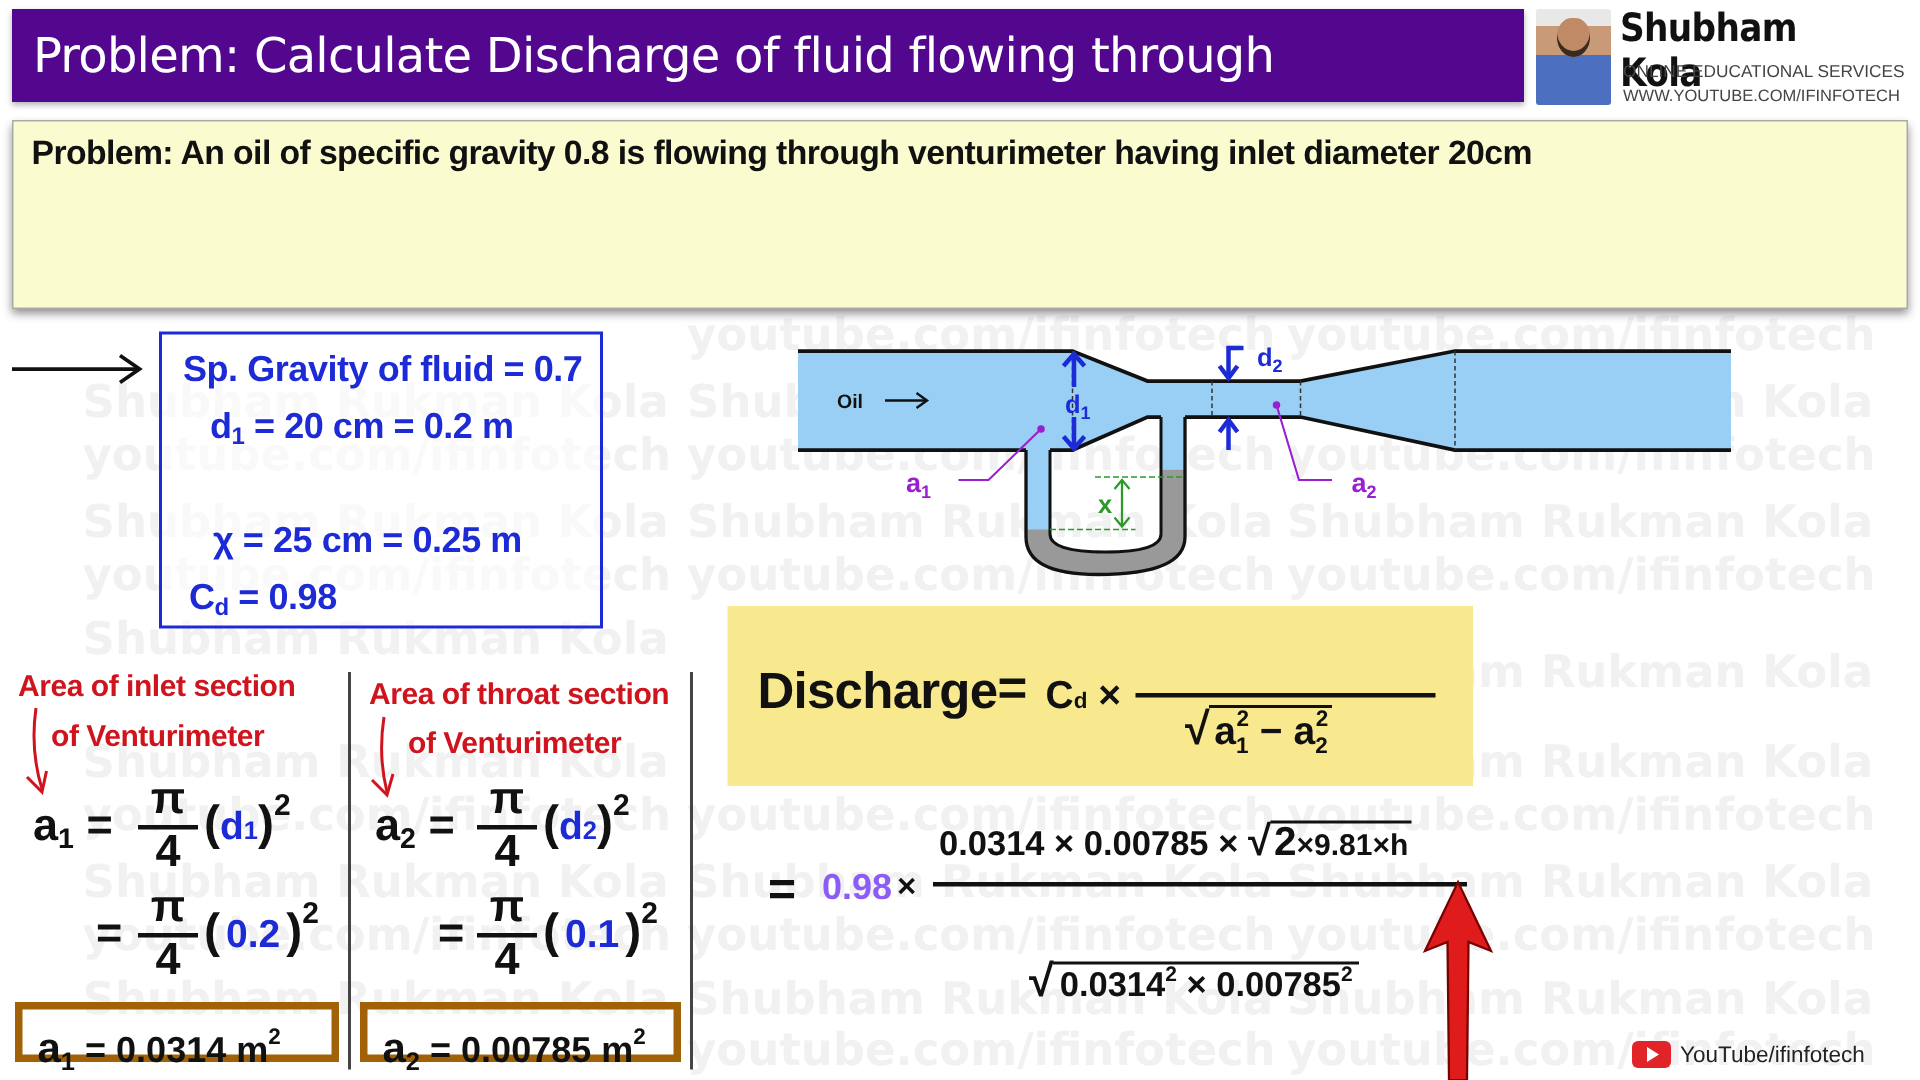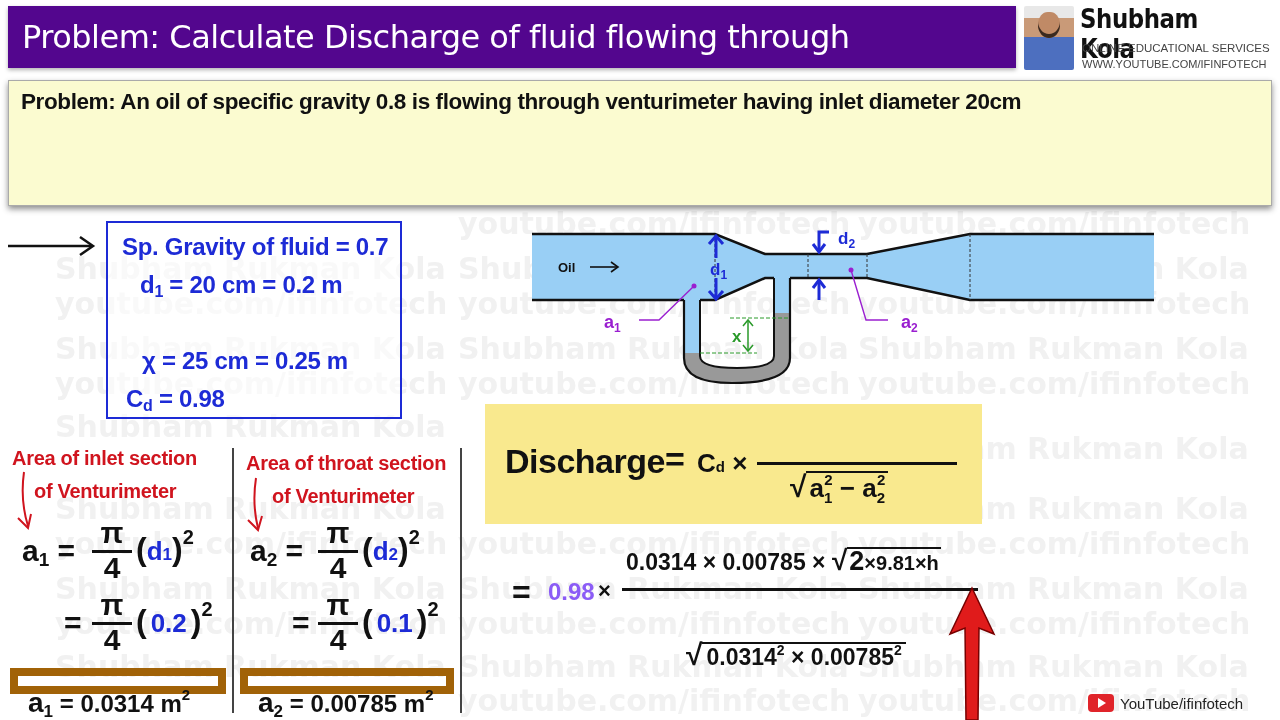--- a/index.html
+++ b/index.html
@@ -19,21 +19,21 @@
   .given-arrow { position: absolute; left: 8px; top: 234px; width: 88px; height: 24px; z-index: 2; }
   .given-box { position: absolute; left: 106px; top: 221px; width: 296px; height: 198px; border: 2px solid #1d2bd6; background: rgba(255,255,255,0.6); z-index: 2; color: #1d2bd6; font-weight: bold; font-size: 24px; font-family: "Liberation Sans", sans-serif; }
   .given-line { position: absolute; white-space: nowrap; letter-spacing: -0.3px; }
   .given-line .s { font-size: 16px; vertical-align: -4px; }
   .diagram { position: absolute; left: 532px; top: 228px; width: 625px; height: 160px; z-index: 2; }
   .formula-box { position: absolute; left: 485px; top: 404px; width: 497px; height: 120px; background: #f9e98e; z-index: 2; font-family: "Liberation Sans", sans-serif; font-weight: bold; color: #111; }
   .col-div { position: absolute; width: 2px; background: #444; z-index: 2; }
   .red-lbl { position: absolute; color: #d0141e; font-weight: bold; font-size: 20px; white-space: nowrap; z-index: 2; letter-spacing: -0.3px; }
   .math { position: absolute; font-weight: bold; color: #111; z-index: 2; white-space: nowrap; }
   .frac { position: absolute; text-align: center; font-weight: bold; z-index: 2; }
-  .result-box { position: absolute; border: 8px solid #a16207; z-index: 2; height: 26px; top: 668px; font-weight: bold; font-size: 24px; color: #111; white-space: nowrap; padding-left: 10px; line-height: 38px; }
+  .result-box { position: absolute; border: 5px solid #a16207; z-index: 2; height: 40px; top: 668px; font-weight: bold; font-size: 24px; color: #111; white-space: nowrap; padding-left: 10px; line-height: 38px; }
   .blue { color: #1d2bd6; }
   .yt { position: absolute; left: 1088px; top: 694px; z-index: 2; display: flex; align-items: center; gap: 6px; font-size: 15px; color: #222; }
   .yt-icon { width: 26px; height: 18px; background: #e0242a; border-radius: 4px; position: relative; }
   .yt-icon::after { content: ""; position: absolute; left: 10px; top: 4px; border-left: 8px solid #fff; border-top: 5px solid transparent; border-bottom: 5px solid transparent; }
 </style>
 </head>
 <body>
 
 <div>
   <div class="wm" style="left:55px;top:100px;">youtube.com/ifinfotech</div>

